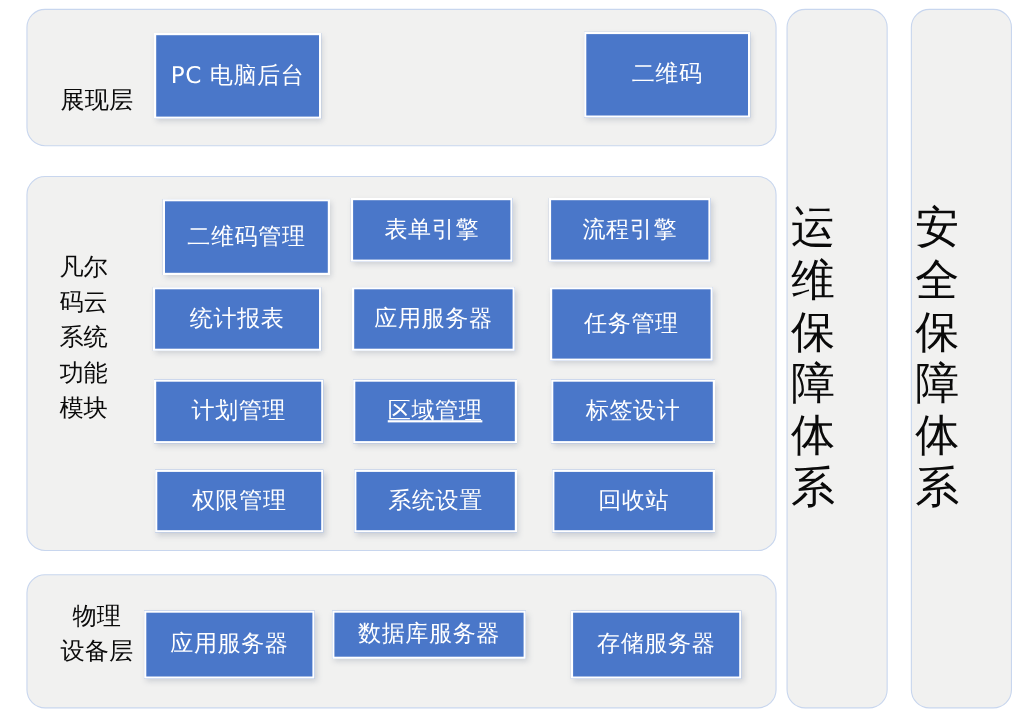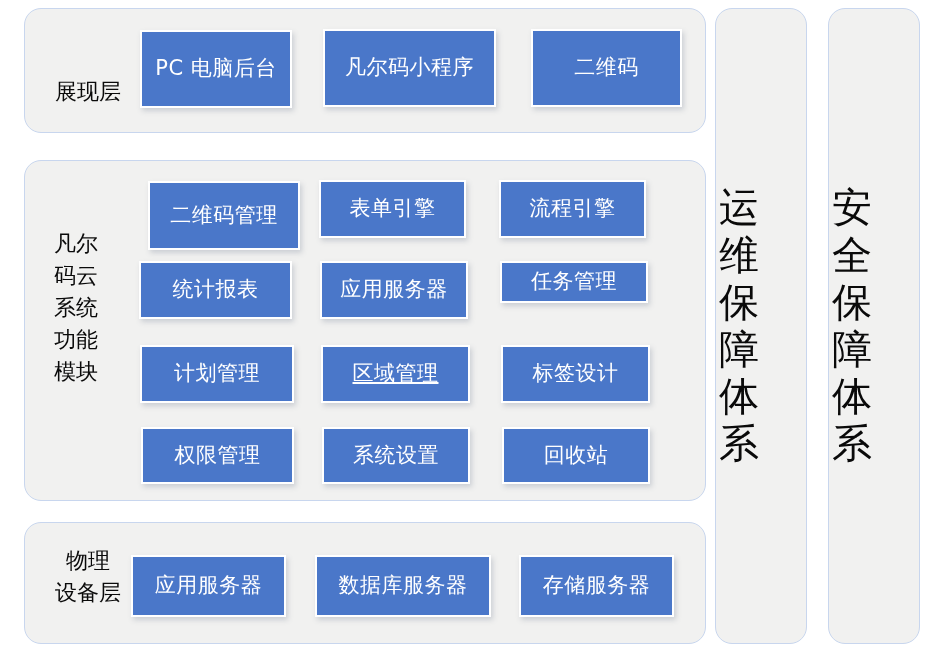--- a/index.html
+++ b/index.html
@@ -86,59 +86,58 @@
 <body>
 
 <div id="canvas">
 
   <div class="panel" style="left:24px; top:8px; width:682px; height:125px;"></div>
 
   <div class="layer-label" style="left:36px; top:50px; width:104px; height:36px;margin-top:24px;">展现层</div>
 
   <div class="bluebox" style="left:140px; top:30px; width:152px; height:78px;">PC 电脑后台</div>
 
-  <div class="bluebox" style="left:323px; top:29px; width:173px; height:78px;">凡尔码小程序</div>
 
   <div class="bluebox" style="left:531px; top:29px; width:151px; height:78px;">二维码</div>
 
   <div class="panel" style="left:24px; top:160px; width:682px; height:341px;"></div>
 
   <div class="layer-label" style="left:40px; top:228px; width:72px; height:210px; display:block;">
     <div>凡尔</div>
     <div>码云</div>
     <div>系统</div>
     <div>功能</div>
     <div>模块</div>
   </div>
 
   <div class="bluebox" style="left:148px; top:181px; width:152px; height:69px;">二维码管理</div>
   <div class="bluebox" style="left:319px; top:180px; width:147px; height:58px;">表单引擎</div>
   <div class="bluebox" style="left:499px; top:180px; width:147px; height:58px;">流程引擎</div>
 
   <div class="bluebox" style="left:139px; top:261px; width:153px; height:58px;">统计报表</div>
   <div class="bluebox" style="left:320px; top:261px; width:148px; height:58px;">应用服务器</div>
-  <div class="bluebox" style="left:500px; top:261px; width:148px; height:42px;">任务管理</div>
+  <div class="bluebox" style="left:500px; top:261px; width:148px; height:67px;">任务管理</div>
 
   <div class="bluebox" style="left:140px; top:345px; width:154px; height:58px;">计划管理</div>
   <div class="bluebox" style="left:321px; top:345px; width:149px; height:58px;text-decoration:underline;">区域管理</div>
   <div class="bluebox" style="left:501px; top:345px; width:149px; height:58px;">标签设计</div>
 
   <div class="bluebox" style="left:141px; top:427px; width:153px; height:57px;">权限管理</div>
   <div class="bluebox" style="left:322px; top:427px; width:148px; height:57px;">系统设置</div>
   <div class="bluebox" style="left:502px; top:427px; width:148px; height:57px;">回收站</div>
 
   <div class="panel" style="left:24px; top:522px; width:682px; height:122px;"></div>
 
   <div class="layer-label" style="left:36px; top:545px; width:104px; height:76px; display:block;">
     <div>物理</div>
     <div>设备层</div>
   </div>
 
   <div class="bluebox" style="left:131px; top:555px; width:155px; height:62px;">应用服务器</div>
-  <div class="bluebox" style="left:315px; top:555px; width:176px; height:62px;">数据库服务器</div>
+  <div class="bluebox" style="left:302px; top:555px; width:176px; height:44px;">数据库服务器</div>
   <div class="bluebox" style="left:519px; top:555px; width:155px; height:62px;">存储服务器</div>
 
   <div class="panel" style="left:715px; top:8px; width:92px; height:636px;">
     <div class="side-col-text">
       <span>运维保障体系</span>
     </div>
   </div>
 
   <div class="panel" style="left:828px; top:8px; width:92px; height:636px;">
     <div class="side-col-text">

